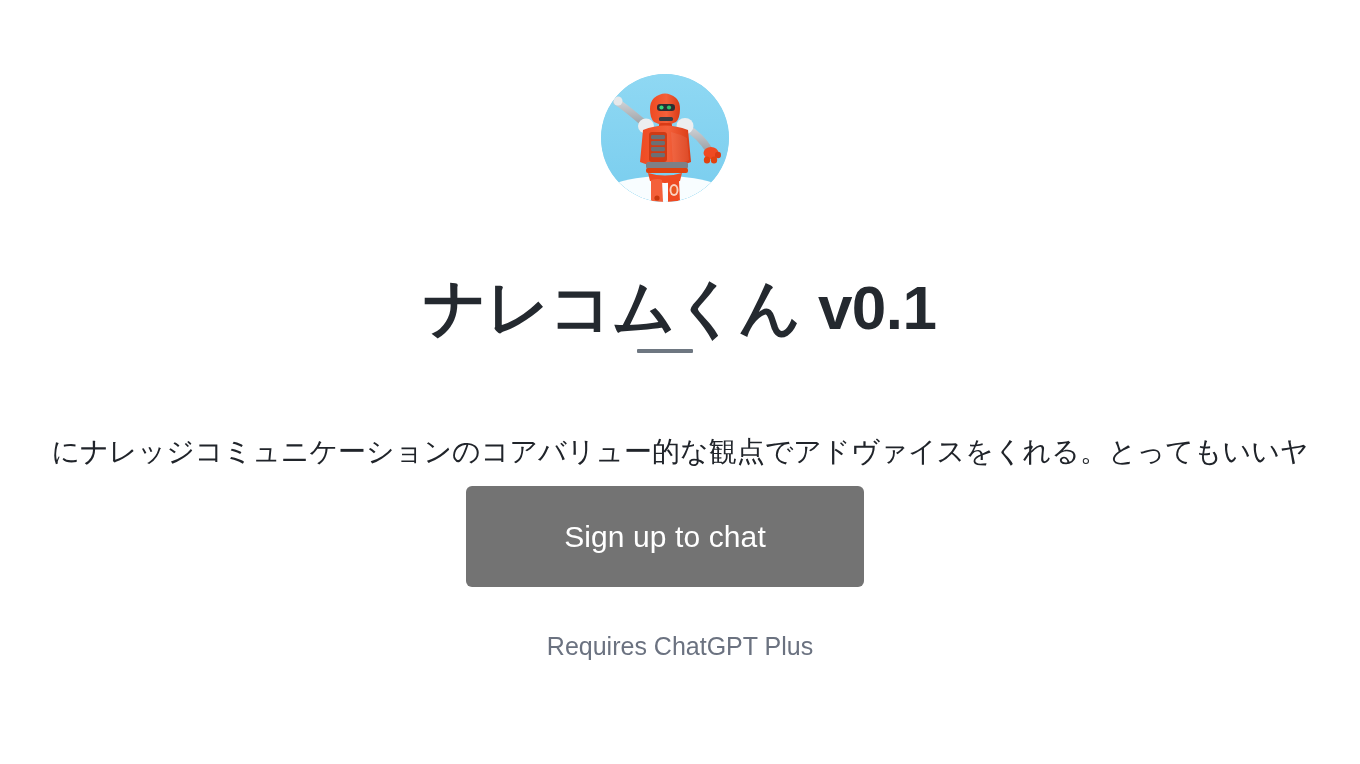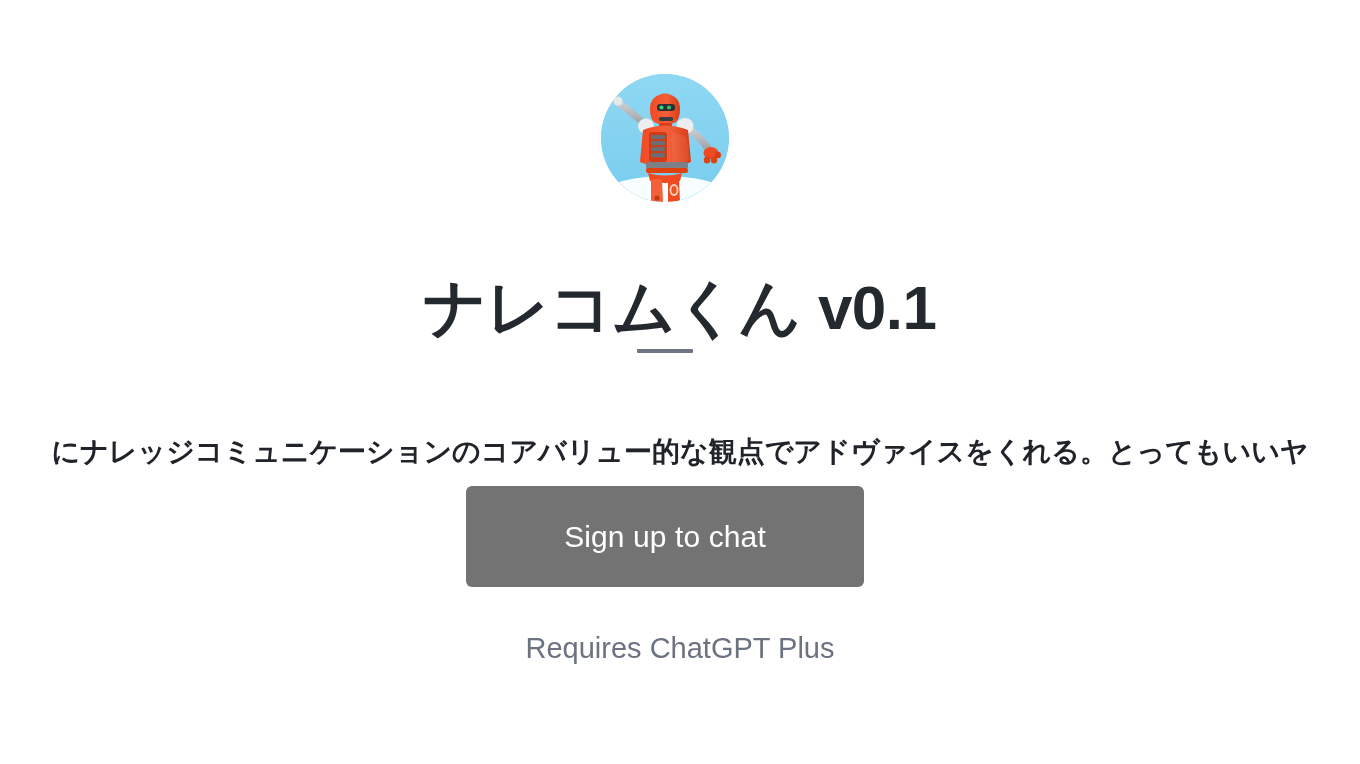--- a/index.html
+++ b/index.html
@@ -71,21 +71,21 @@
 
   
   .description {
     position: absolute;
     top: 408px;
     left: 0;
     width: 1360px;
     text-align: center;
     font-size: 28px;
     line-height: 1.45;
-    font-weight: 700;
+    font-weight: 400;
     color: #20242a;
     white-space: nowrap;
     overflow: visible;
     margin-top: 24px;
   }
 
   
   .cta-button {
     position: absolute;
     left: 466px;
@@ -107,21 +107,21 @@
     padding: 0;
   }
 
   
   .requires-note {
     position: absolute;
     top: 632px;
     left: 0;
     width: 1360px;
     text-align: center;
-    font-size: 29px;
+    font-size: 25px;
     font-weight: 400;
     color: #6b7280;
     white-space: nowrap;
   }
 </style>
 </head>
 <body>
 
 <div class="page">
 

